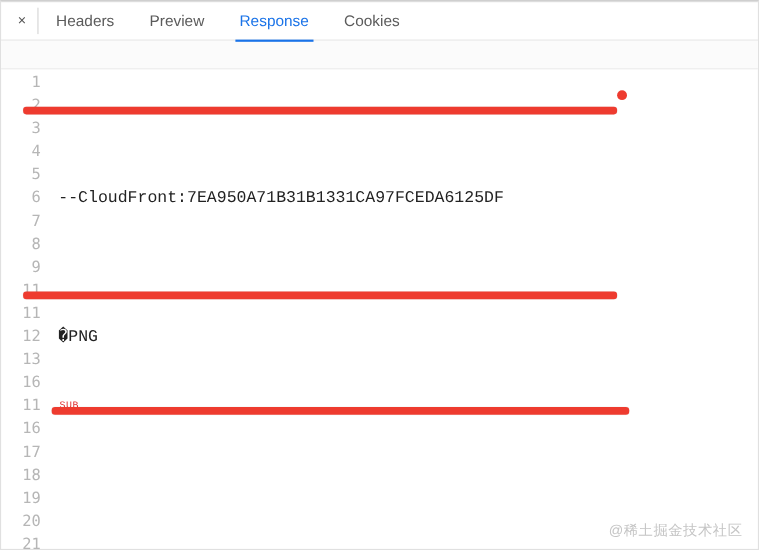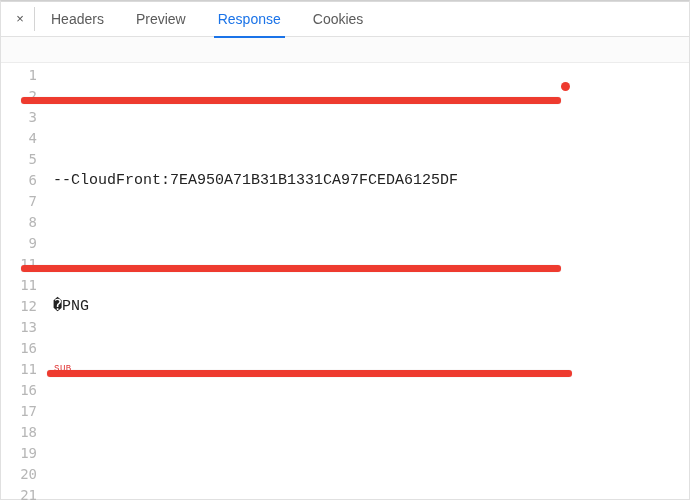--- a/index.html
+++ b/index.html
@@ -196,13 +196,14 @@
       
       
     </div>
 
     <div class="hl" style="left:20px;  top:34px;  width:540px;"></div>
     <div class="dot" style="left:560px; top:19px;"></div>
     <div class="hl" style="left:20px;  top:202px; width:540px;"></div>
     <div class="hl" style="left:46px;  top:307px; width:525px;"></div>
   </div>
 
+  <div class="watermark">@稀土掘金技术社区</div>
 </div>
 
 </body></html>

